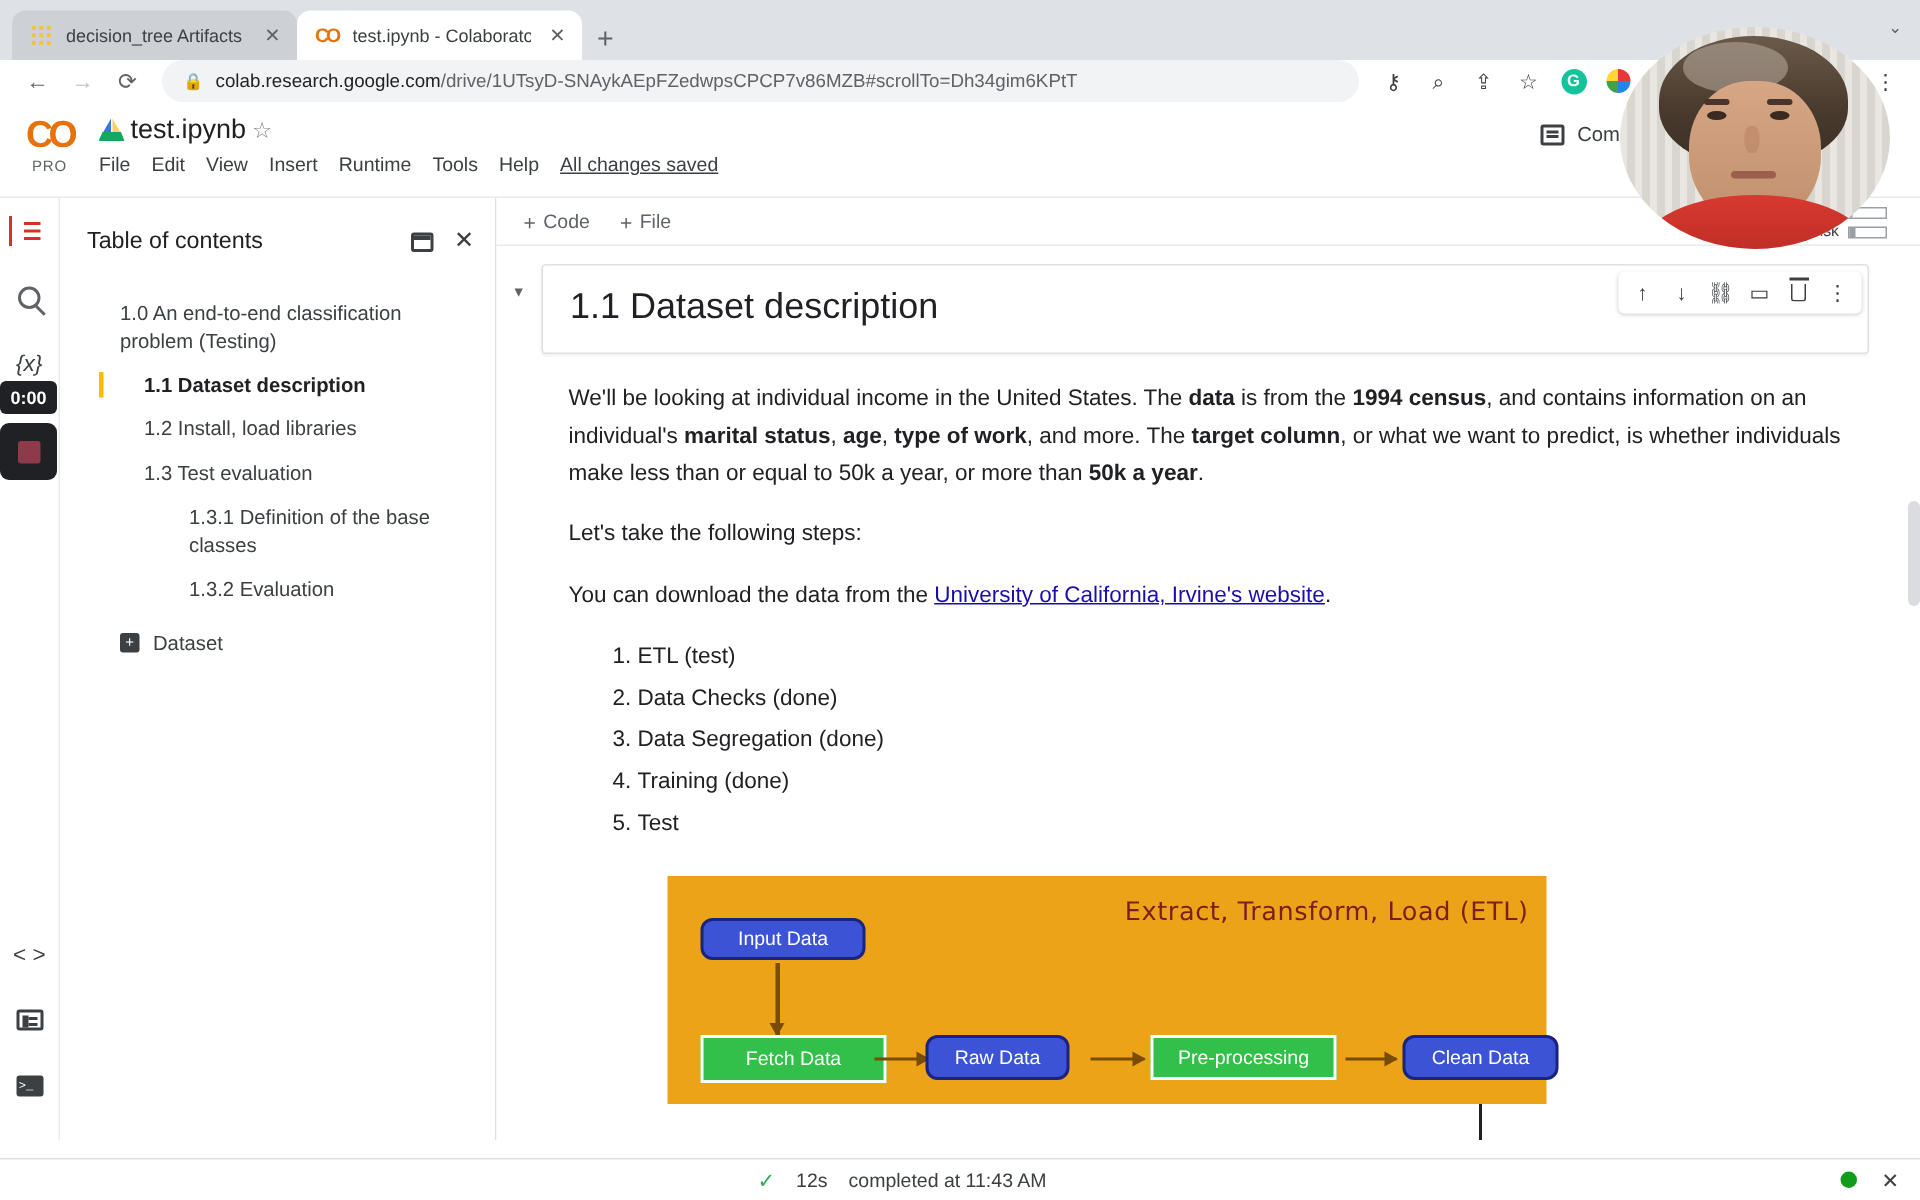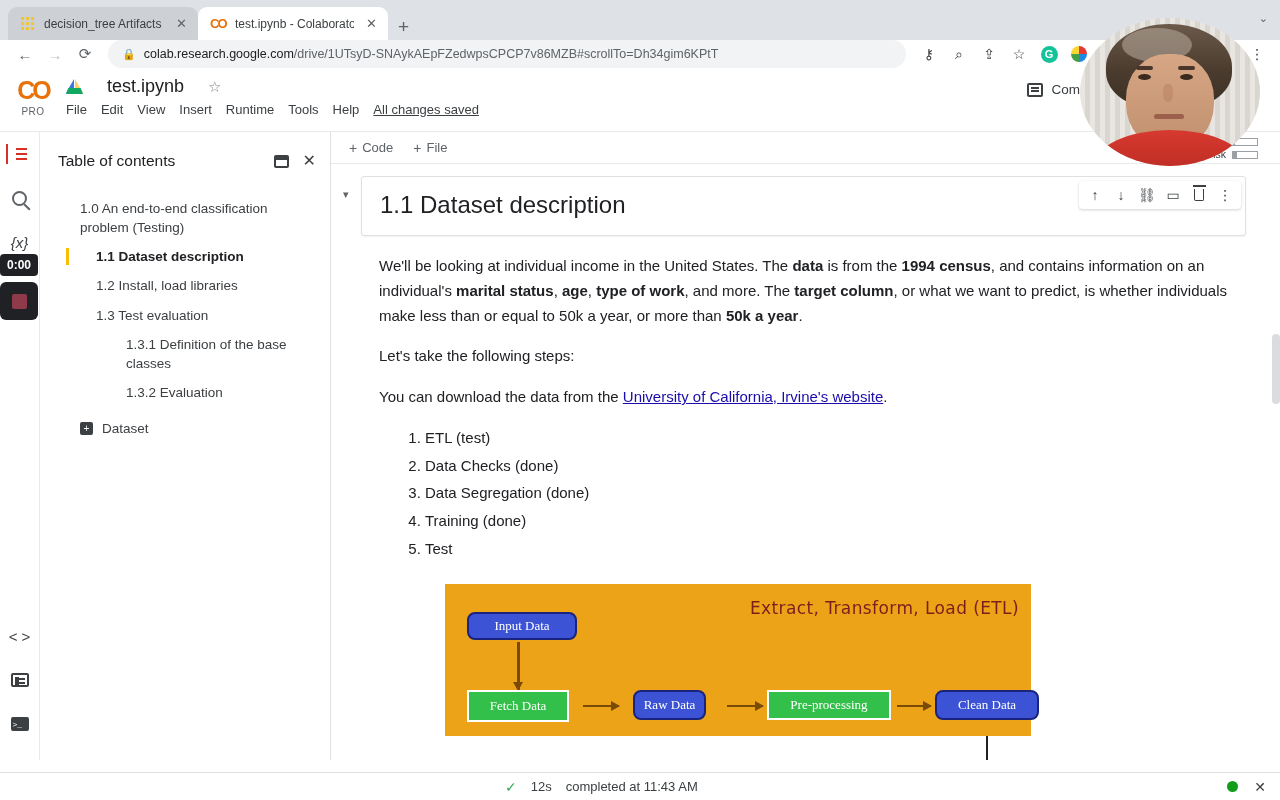--- a/index.html
+++ b/index.html
@@ -59,21 +59,21 @@
   .ext-color { width: 16px; height: 16px; border-radius: 50%;
     background: conic-gradient(#e53935 0 25%, #1e88e5 0 50%, #43a047 0 75%, #fdd835 0 100%); }
 
   
   .colab-header { height: 64px; background:#fff; display:flex; align-items:flex-start; position:relative;
                   border-bottom:1px solid #e8eaed; }
   .logo-wrap { width: 66px; display:flex; flex-direction:column; align-items:center; padding-top:10px; }
   .logo-co { font-size: 25px; font-weight: 700; color:#e8710a; letter-spacing:-3px; line-height:1; }
   .logo-pro { font-size: 10px; color:#5f6368; letter-spacing:.5px; margin-top:3px; }
   .title-block { padding-top: 8px; }
-  .title-row { display:flex; align-items:center; gap:24px; }
+  .title-row { display:flex; align-items:center; gap:4px; }
   .drive-ico { width:17px; height:15px; position:relative; }
   .drive-ico i { position:absolute; display:block; width:0; height:0; }
   .drive-ico .a { border-left:8px solid transparent; border-right:0 solid transparent; border-bottom:14px solid #3777e3; left:0; }
   .drive-ico .b { border-left:0 solid transparent; border-right:8px solid transparent; border-bottom:14px solid #ffcf63; right:0; }
   .drive-ico .c { width:17px; height:6px; background:#11a861; bottom:0; left:0; clip-path: polygon(14% 0, 86% 0, 100% 100%, 0 100%); }
   .nb-title { font-size: 18px; color:#202124; }
   .star { font-size: 15px; color:#80868b; }
   .menu-row { display:flex; align-items:center; gap:14px; margin-top:5px; font-size:13px; color:#3c4043; }
   .menu-row span { cursor:default; }
   .saved { text-decoration: underline; font-size:13px; color:#3c4043; }
@@ -165,21 +165,21 @@
   .prose a { color:#1a0dab; }
   .prose ol { margin: 0 0 16px 46px; }
   .prose li { margin-bottom: 3px; }
 
   
   .etl { margin: 22px 0 0 66px; }
   .etl-panel { width: 586px; height: 152px; background:#eda317; position:relative; }
   .etl-cap { position:absolute; right:12px; top:10px; color:#7f1d1d; font-size:17px;
              font-family:"DejaVu Sans", sans-serif; letter-spacing:.4px; }
   .nd { position:absolute; display:flex; align-items:center; justify-content:center;
-        font-size:13px; color:#fff; font-family:Liberation Serif, serif; white-space:nowrap; }
+        font-size:13px; color:#fff; font-family:Liberation Sans, sans-serif; white-space:nowrap; }
   .nd.blue { background:#3b53d4; border:2px solid #1a237e; border-radius:8px; }
   .nd.green { background:#33c04a; border:2px solid #ffffff; }
   .arrow { position:absolute; background:#7a4a07; }
   .arrow.h { height:2.5px; }
   .arrow.h::after { content:""; position:absolute; right:-1px; top:-4px; border-left:9px solid #7a4a07;
                     border-top:5px solid transparent; border-bottom:5px solid transparent; }
   .arrow.v { width:2.5px; }
   .arrow.v::after { content:""; position:absolute; bottom:-1px; left:-4px; border-top:9px solid #7a4a07;
                     border-left:5px solid transparent; border-right:5px solid transparent; }
 
@@ -400,23 +400,23 @@
             <li>Data Segregation (done)</li>
             <li>Training (done)</li>
             <li>Test</li>
           </ol>
 
           <div class="etl">
             <div class="etl-panel">
               <div class="etl-cap">Extract, Transform, Load (ETL)</div>
               <div class="nd blue" style="left:22px; top:28px; width:110px; height:28px;">Input Data</div>
               <div class="arrow v" style="left:72px; top:58px; height:48px;"></div>
-              <div class="nd green" style="left:22px; top:106px; width:102px; height:32px;">Fetch Data</div>
+              <div class="nd green" style="left:22px; top:106px; width:124px; height:32px;">Fetch Data</div>
               <div class="arrow h" style="left:138px; top:121px; width:36px;"></div>
-              <div class="nd blue" style="left:188px; top:106px; width:73px; height:30px;">Raw Data</div>
+              <div class="nd blue" style="left:172px; top:106px; width:96px; height:30px;">Raw Data</div>
               <div class="arrow h" style="left:282px; top:121px; width:36px;"></div>
               <div class="nd green" style="left:322px; top:106px; width:124px; height:30px;">Pre-processing</div>
               <div class="arrow h" style="left:452px; top:121px; width:34px;"></div>
               <div class="nd blue" style="left:490px; top:106px; width:104px; height:30px;">Clean Data</div>
             </div>
             <div class="etl-lower">
               <div class="line" style="left:541px; top:0; width:2px; height:46px;"></div>
 
             </div>
           </div>

